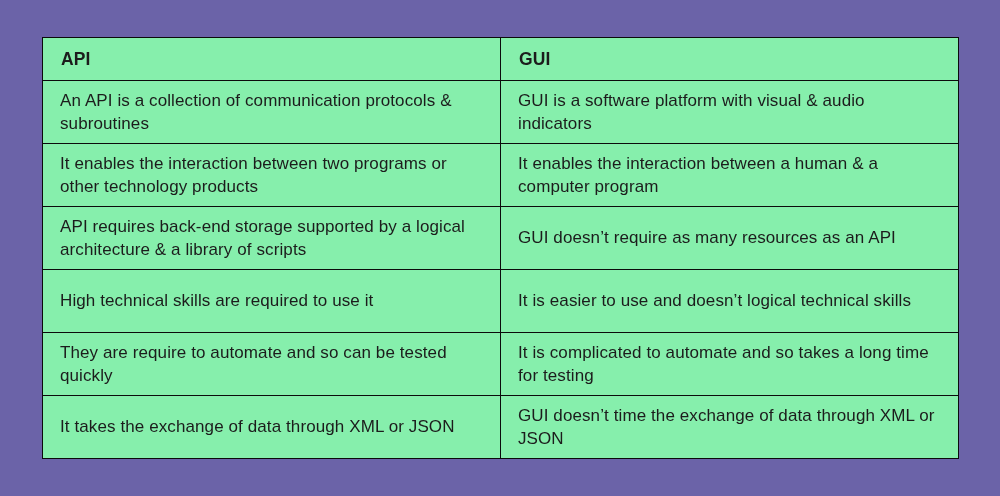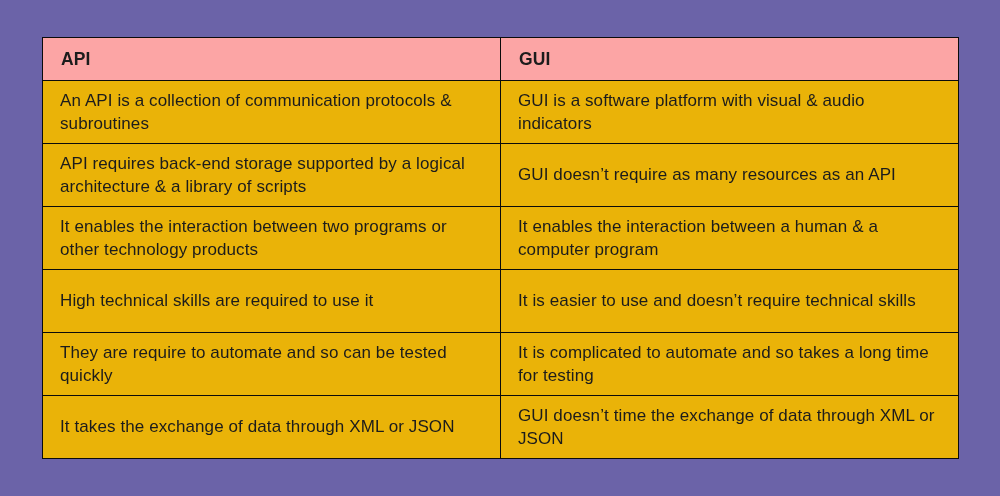--- a/index.html
+++ b/index.html
@@ -36,29 +36,29 @@
     color: #1C1C1C;
     font-size: 17px;
     line-height: 1.38;
     text-align: left;
     letter-spacing: 0.1px;
   }
   table.compare thead tr {
     height: 43px;
   }
   table.compare thead th {
-    background: #fca5a5;
+    background: #86efac;
     font-weight: 700;
     font-size: 17.5px;
   }
   table.compare tbody tr {
     height: 63px;
   }
   table.compare tbody td {
-    background: #eab308;
+    background: #86efac;
     font-weight: 400;
     padding-left: 17px;
   }
 </style>
 </head>
 <body>
 
 <div class="table-wrap">
   <table class="compare">
     <thead>
@@ -66,30 +66,30 @@
         <th>API</th>
         <th>GUI</th>
       </tr>
     </thead>
     <tbody>
       <tr>
         <td>An API is a collection of communication protocols &amp; subroutines</td>
         <td>GUI is a software platform with visual &amp; audio indicators</td>
       </tr>
       <tr>
+        <td>It enables the interaction between two programs or other technology products</td>
+        <td>It enables the interaction between a human &amp; a computer program</td>
+      </tr>
+      <tr>
         <td>API requires back-end storage supported by a logical architecture &amp; a library of scripts</td>
         <td>GUI doesn’t require as many resources as an API</td>
       </tr>
       <tr>
-        <td>It enables the interaction between two programs or other technology products</td>
-        <td>It enables the interaction between a human &amp; a computer program</td>
-      </tr>
-      <tr>
         <td>High technical skills are required to use it</td>
-        <td>It is easier to use and doesn’t require technical skills</td>
+        <td>It is easier to use and doesn’t logical technical skills</td>
       </tr>
       <tr>
         <td>They are require to automate and so can be tested quickly</td>
         <td>It is complicated to automate and so takes a long time for testing</td>
       </tr>
       <tr>
         <td>It takes the exchange of data through XML or JSON</td>
         <td>GUI doesn’t time the exchange of data through XML or JSON</td>
       </tr>
     </tbody>

